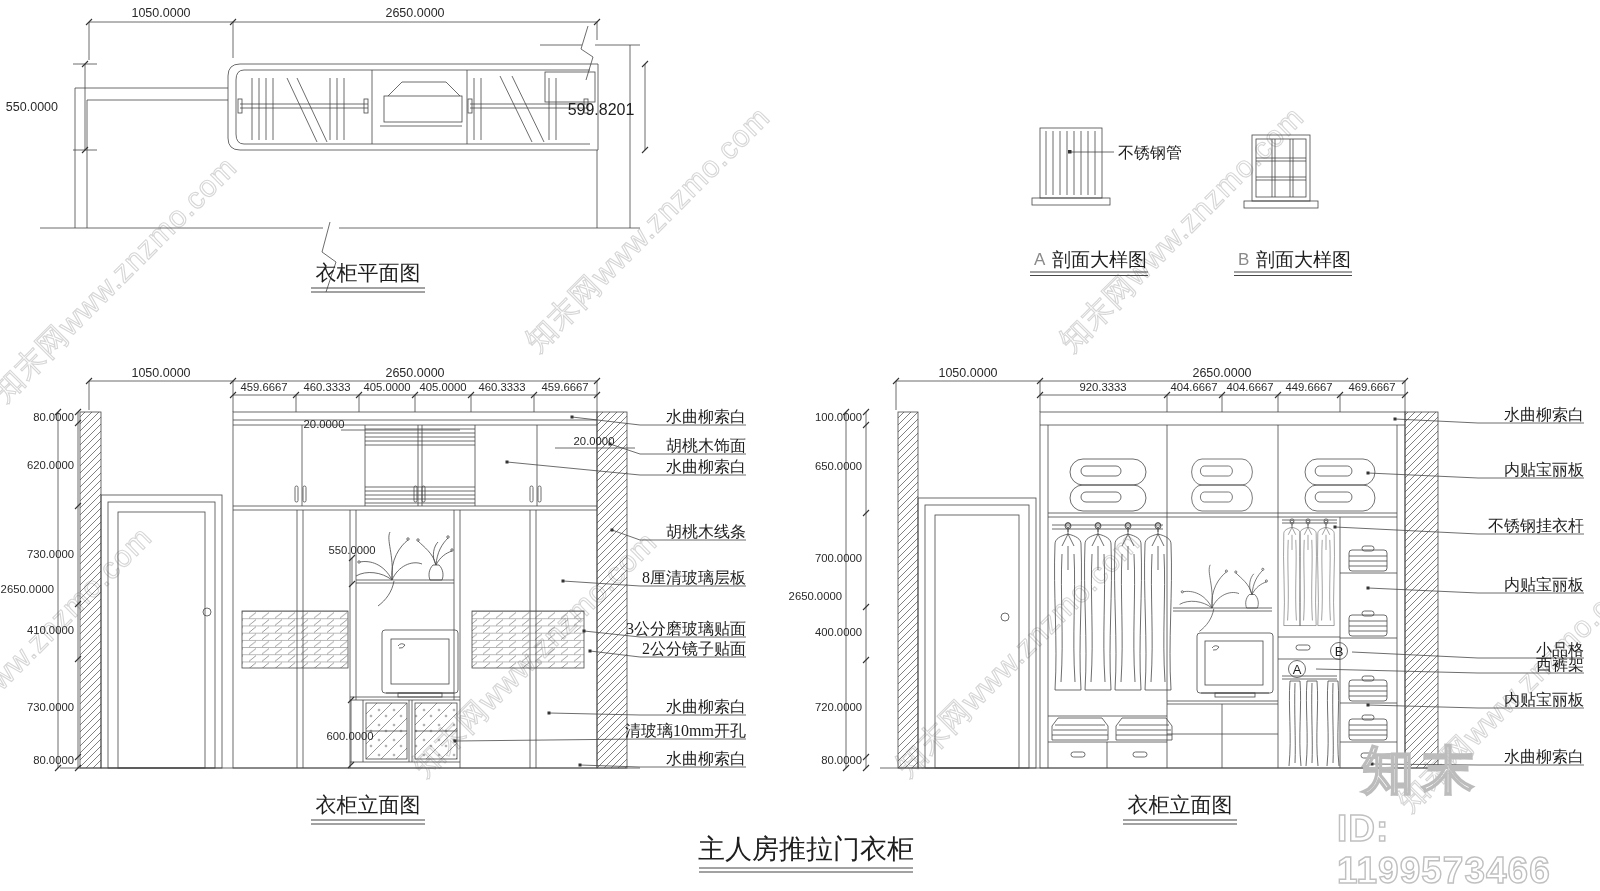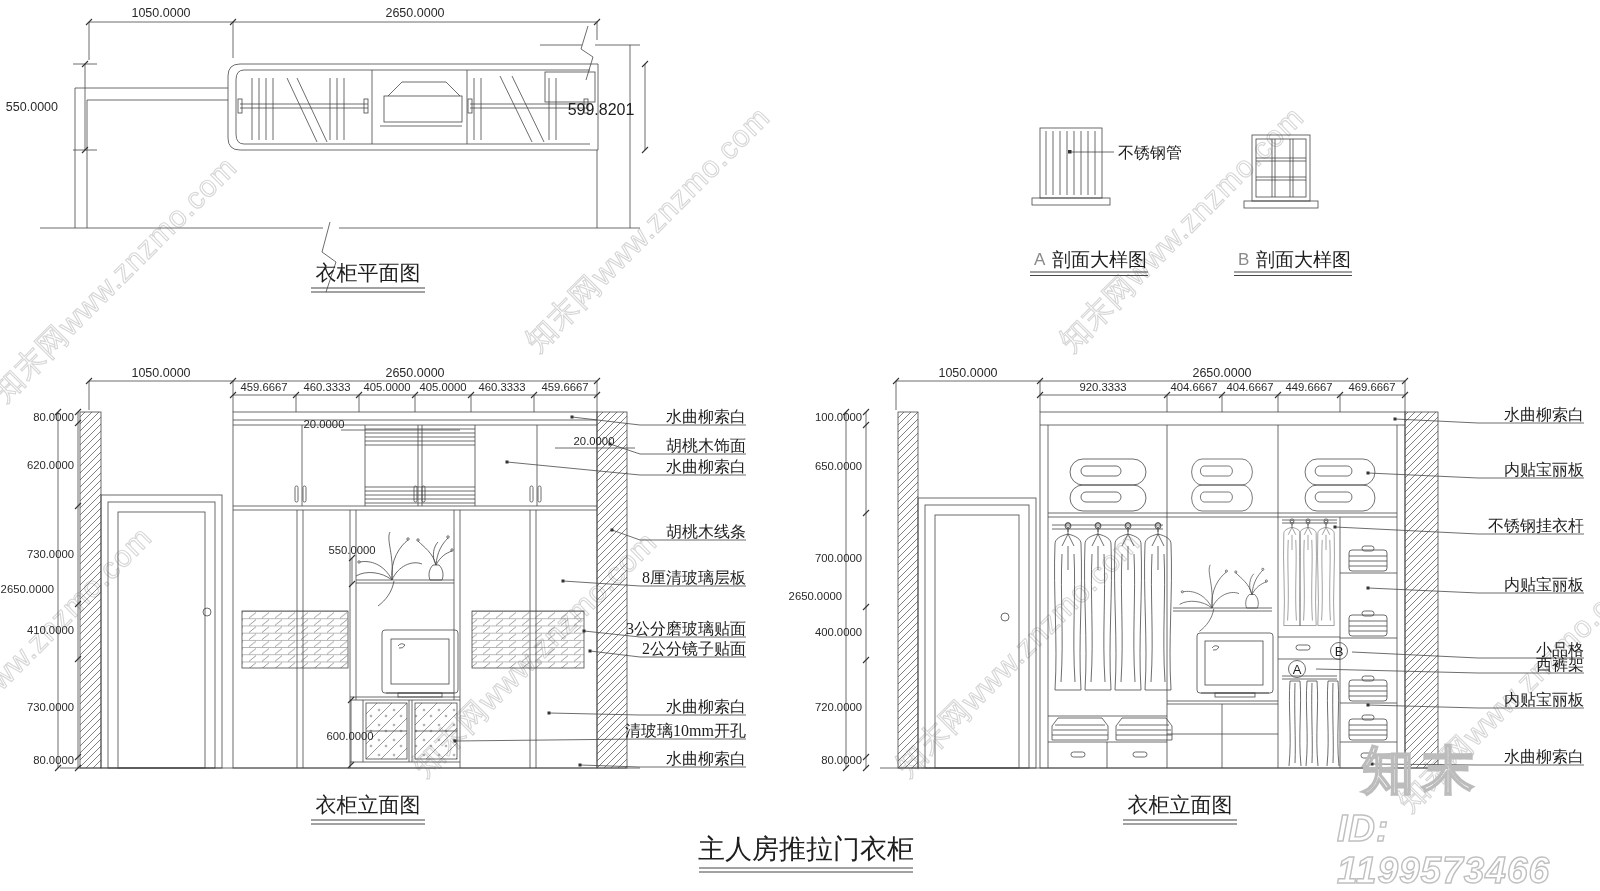--- a/index.html
+++ b/index.html
@@ -17,21 +17,21 @@
   svg .ttl-main{font-size:27px;}
   svg .ltr{font-size:17px;fill:#8a8a8a;}
   svg .mk{font-size:13px;}
   .tkline{fill:none;stroke:none;marker-start:url(#tick);marker-mid:url(#tick);marker-end:url(#tick);}
   .wm{position:absolute;white-space:nowrap;font-size:30px;letter-spacing:1px;width:360px;text-align:center;
       color:transparent;-webkit-text-stroke:1.1px #cccccc;transform:rotate(-45deg);pointer-events:none;
       font-family:"Liberation Sans",sans-serif;opacity:.8;}
   .wm-logo{position:absolute;font-size:52px;font-weight:700;letter-spacing:8px;color:transparent;
       -webkit-text-stroke:1.6px #bcbcbc;font-family:"Liberation Serif",serif;pointer-events:none;}
   .wm-id{position:absolute;font-size:37px;font-weight:700;letter-spacing:1px;color:transparent;
-      -webkit-text-stroke:1.4px #c0c0c0;font-family:"Liberation Sans",sans-serif;pointer-events:none;font-style:italic;}
+      -webkit-text-stroke:1.4px #c0c0c0;font-family:"Liberation Sans",sans-serif;pointer-events:none;}
 </style>
 </head>
 <body>
 
 <div id="sheet">
 
   <div class="wm" style="left:-65px;top:259px;">知末网www.znzmo.com</div>
   <div class="wm" style="left:468px;top:209px;">知末网www.znzmo.com</div>
   <div class="wm" style="left:1002px;top:209px;">知末网www.znzmo.com</div>
   <div class="wm" style="left:-150px;top:629px;">知末网www.znzmo.com</div>

